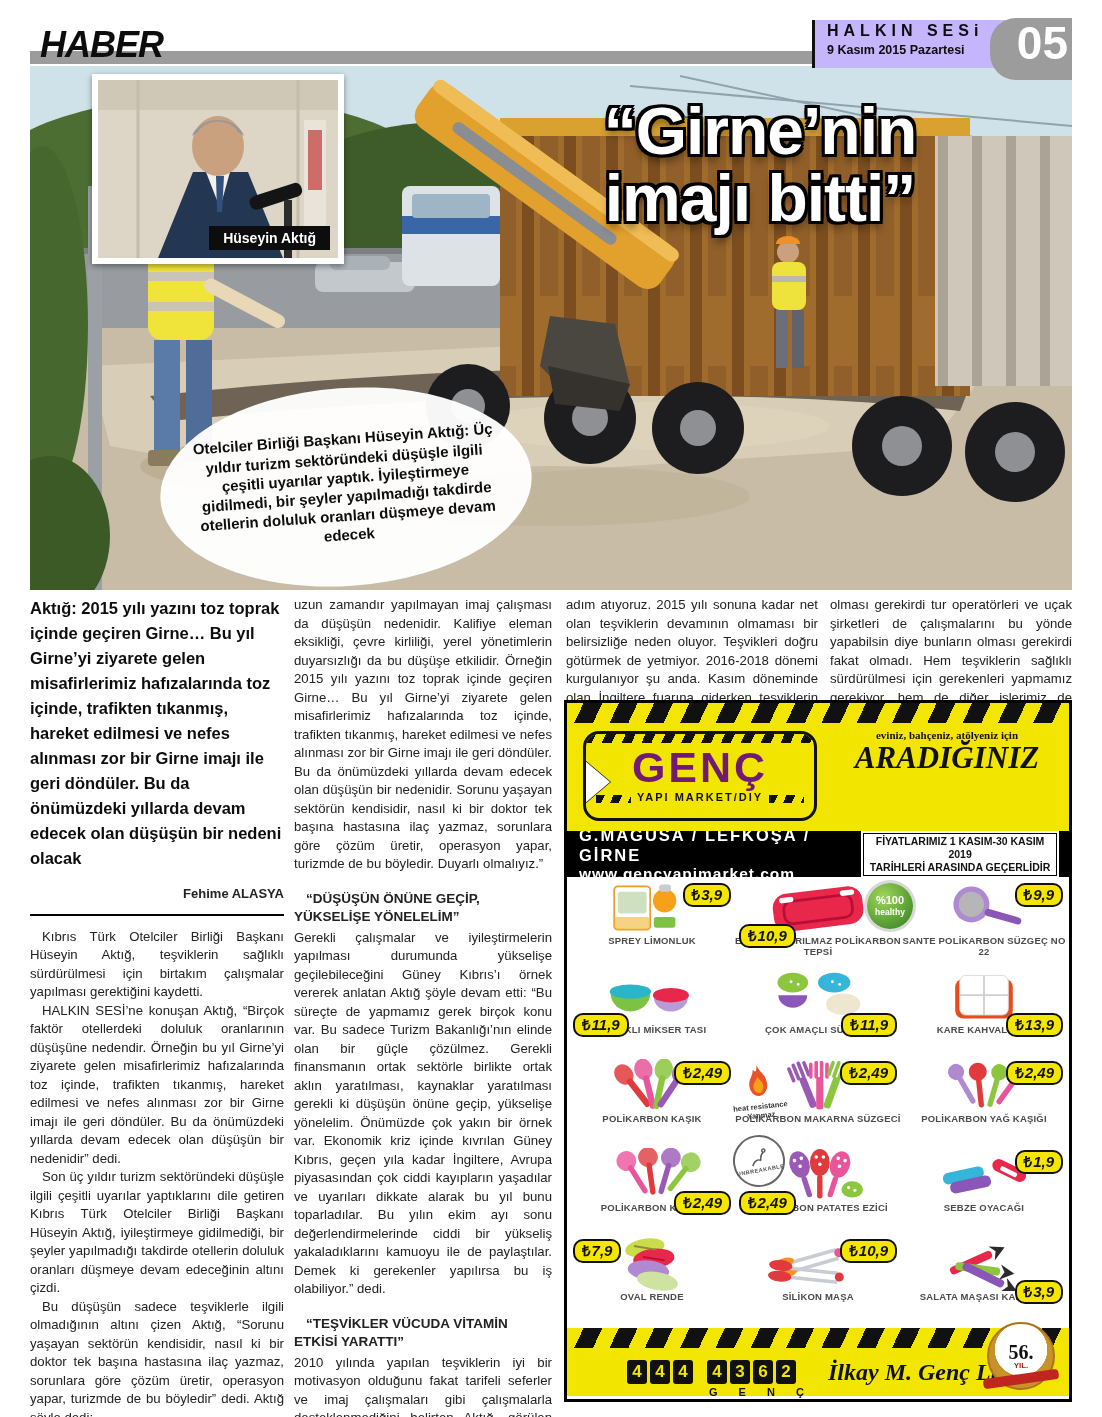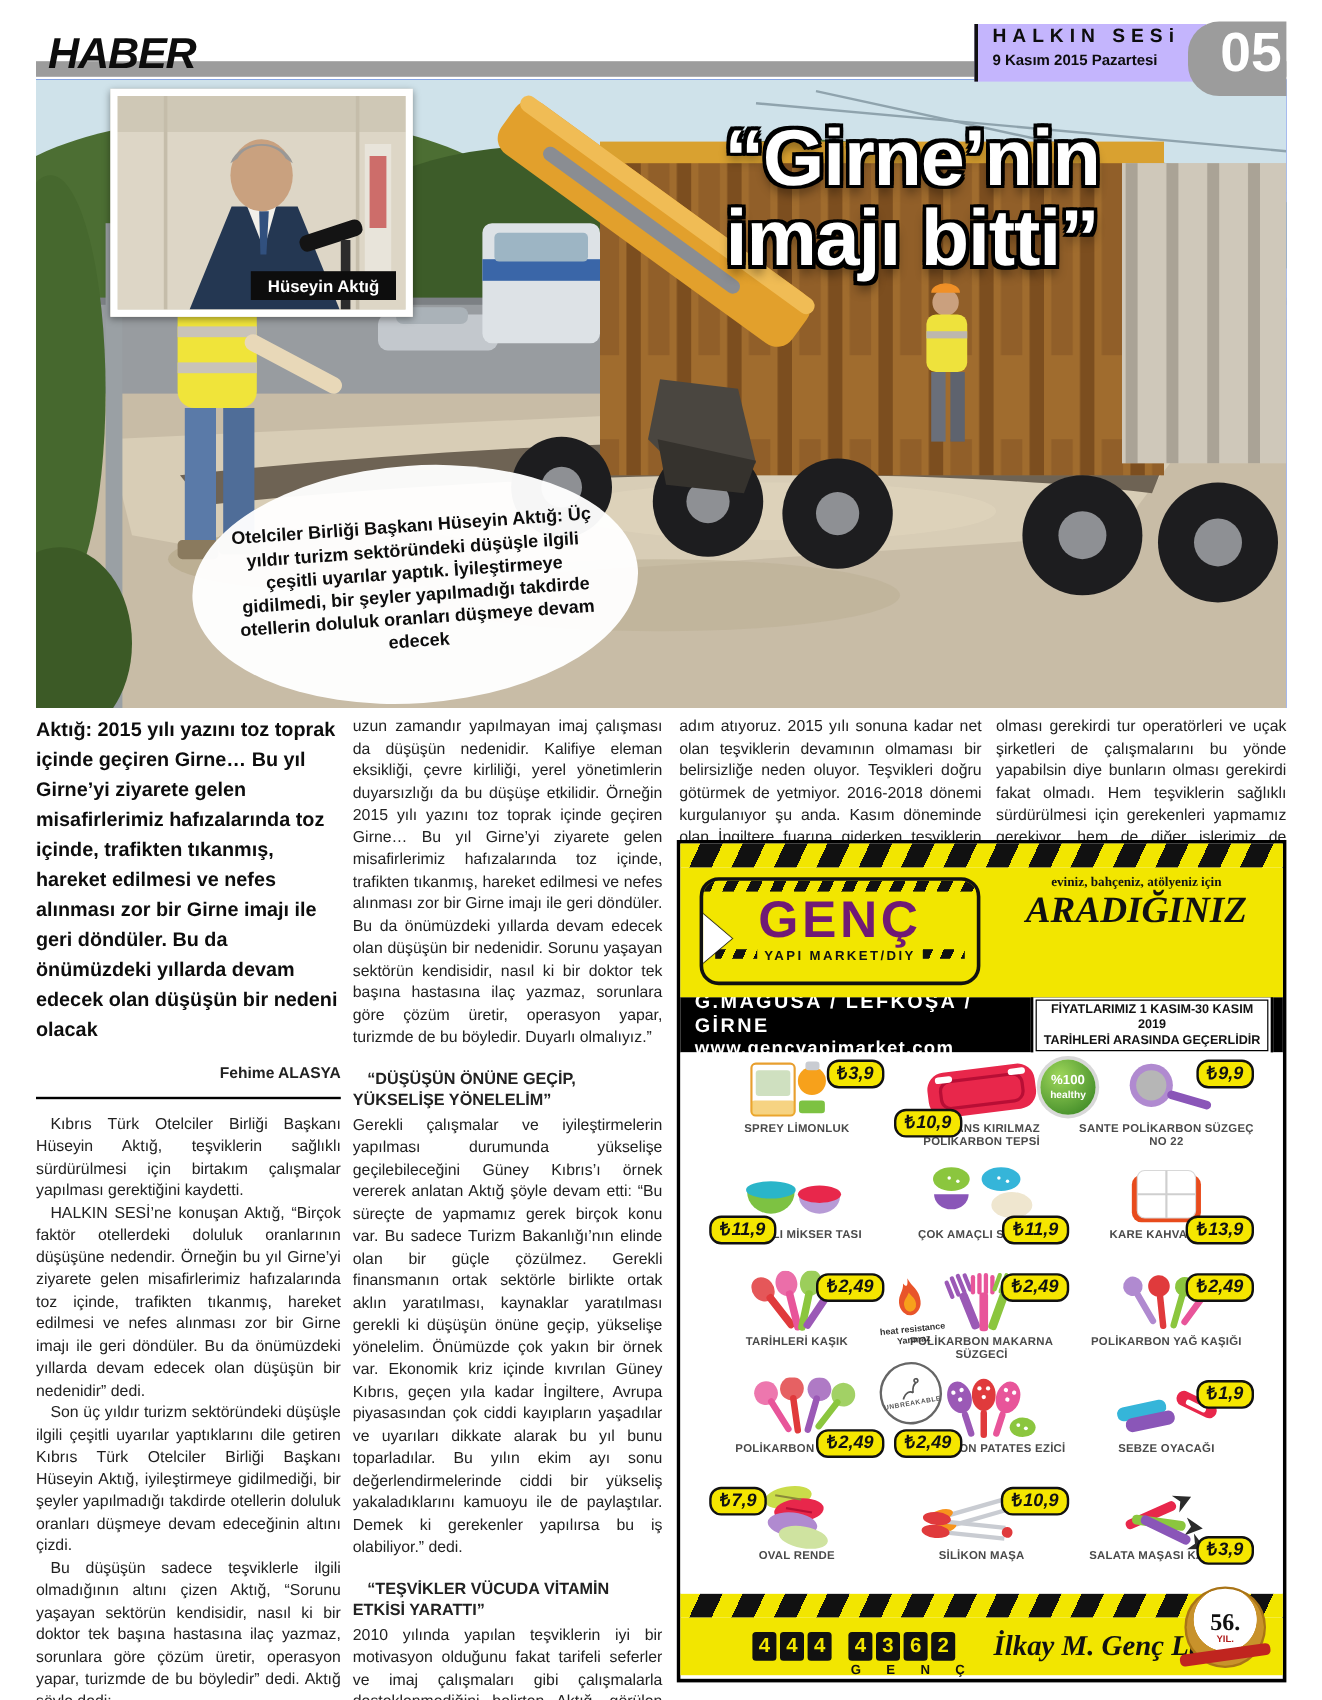--- a/index.html
+++ b/index.html
@@ -10,21 +10,21 @@
          letter-spacing:-1px;color:#0d0d0d;z-index:3;}
   .graybar{position:absolute;left:30px;top:51px;width:1042px;height:13px;background:#9c9c9c;z-index:1;}
   .masthead{position:absolute;left:812px;top:20px;width:178px;height:46px;background:#c4b5fd;
             border-left:3px solid #111;padding:2px 0 0 12px;z-index:2;}
   .masthead .paper{font-size:16px;font-weight:800;letter-spacing:5px;color:#0d0d0d;}
   .masthead .date{font-size:12.5px;font-weight:700;margin-top:3px;color:#0d0d0d;}
   .pageno{position:absolute;left:990px;top:18px;width:82px;height:62px;background:#9c9c9c;
           border-radius:26px 0 0 26px;color:#fff;font-size:46px;font-weight:800;
           text-align:right;line-height:50px;padding-right:4px;box-sizing:border-box;z-index:2;}
   
-  .photo{position:absolute;left:30px;top:66px;width:1042px;height:524px;overflow:hidden;background:#1d4ed8;}
+  .photo{position:absolute;left:30px;top:66px;width:1042px;height:524px;overflow:hidden;background:#4c1d95;}
   .photo svg{position:absolute;left:0;top:0;}
   .inset{position:absolute;left:62px;top:8px;width:240px;height:178px;border:6px solid #fff;
          box-shadow:0 2px 6px rgba(0,0,0,.4);background:#d8d2c2;}
   .inset svg{width:100%;height:100%;display:block;}
   .inset-cap{position:absolute;right:8px;bottom:8px;background:#0d0d0d;color:#fff;
              font-size:14px;font-weight:700;padding:4px 14px;}
   .headline{position:absolute;left:440px;top:32px;width:580px;text-align:center;
             font-weight:900;font-size:66px;line-height:1.02;letter-spacing:-1px;color:#fff;
             text-shadow:3px 0 0 #000,-3px 0 0 #000,0 3px 0 #000,0 -3px 0 #000,
                         3px 3px 0 #000,-3px 3px 0 #000,3px -3px 0 #000,-3px -3px 0 #000,0 7px 9px rgba(0,0,0,.45);}
@@ -46,38 +46,38 @@
   .subhead{font-weight:800;font-size:13.5px;margin:16px 0 2px;white-space:pre-line;text-align:left;text-indent:12px;}
   
   .ad{position:absolute;left:564px;top:700px;width:508px;height:702px;border:3px solid #000;
       box-sizing:border-box;background:#fff;}
   .stripe{height:20px;background:repeating-linear-gradient(115deg,#f2e600 0 15px,#111 15px 32px);}
   .adhead{position:relative;height:108px;background:#f2e600;}
   .logo{position:absolute;left:16px;top:8px;width:234px;height:90px;background:#f2e600;
         border:3px solid #111;border-radius:16px;box-sizing:border-box;overflow:hidden;}
   .logo .ministripe{height:9px;background:repeating-linear-gradient(115deg,#111 0 9px,#f2e600 9px 18px);}
   .logo .big{font-size:43px;font-weight:900;letter-spacing:3px;text-align:center;line-height:48px;color:#701a75;}
-  .logo .sub{display:flex;align-items:flex-start;gap:6px;padding:0 10px;}
+  .logo .sub{display:flex;align-items:flex-end;gap:6px;padding:0 10px;}
   .logo .sub .ms{flex:1;height:8px;background:repeating-linear-gradient(115deg,#111 0 8px,#f2e600 8px 16px);}
   .logo .sub .t{font-size:11px;font-weight:700;letter-spacing:2px;color:#111;}
   .logo .arrow{position:absolute;left:-2px;top:26px;width:0;height:0;border-top:22px solid transparent;
         border-bottom:22px solid transparent;border-left:26px solid #fff;filter:drop-shadow(1px 0 0 #111);}
   .adright{position:absolute;left:262px;top:6px;width:236px;text-align:center;color:#111;
            font-family:"Liberation Serif",serif;}
   .adright .tg{font-size:11px;font-weight:700;}
   .adright .l1{font-size:31px;font-weight:800;font-style:italic;line-height:34px;}
   .adright .l2{font-size:42px;font-weight:800;font-style:italic;line-height:40px;}
   .adband{height:46px;background:#000;display:flex;align-items:center;justify-content:space-between;
           padding:0 8px 0 12px;}
   .adband .loc{color:#fff;font-size:16.5px;font-weight:600;letter-spacing:2px;line-height:20px;}
   .adband .web{color:#fff;font-size:15.5px;font-weight:800;letter-spacing:1px;}
   .validity{background:#fff;border:2px solid #000;box-shadow:inset 0 0 0 2px #fff,inset 0 0 0 3px #000;
             padding:4px 8px;text-align:center;font-size:10.5px;font-weight:800;line-height:13px;color:#111;}
   .prod-area{position:relative;height:451px;background:#fff;display:grid;
-             grid-template-columns:1fr 1fr 1fr;grid-auto-rows:89px;padding:4px 20px;box-sizing:border-box;column-gap:0;}
+             grid-template-columns:1fr 1fr 1fr;grid-auto-rows:89px;padding:4px 2px;box-sizing:border-box;column-gap:0;}
   .cell{position:relative;text-align:center;}
   .cell svg{display:block;margin:0 auto;}
   .tag{position:absolute;top:2px;right:4px;background:#f5e600;border:2px solid #111;border-radius:10px;
        padding:0 7px;font-size:15px;font-weight:800;font-style:italic;line-height:20px;color:#111;white-space:nowrap;}
   .tag .cur{font-style:normal;font-weight:800;margin-right:1px;}
   .tag-l{right:auto;left:4px;}
   .tag-b{top:auto;bottom:22px;}
   .pname{font-size:9.5px;font-weight:700;color:#4a4a4a;line-height:11px;letter-spacing:.2px;}
   .badge-healthy{position:absolute;left:300px;top:6px;width:46px;height:46px;border-radius:50%;
         background:radial-gradient(circle at 35% 30%,#9ed65a,#2f7d1f);color:#fff;text-align:center;
@@ -368,21 +368,21 @@
           <g transform="rotate(12 70 30)">
               <rect x="66" y="18" width="7" height="38" rx="3" fill="#8bc63e"></rect>
               <ellipse cx="69" cy="11" rx="10" ry="12" fill="#8bc63e" opacity=".85"></ellipse>
             </g>
           <g transform="rotate(34 84 30)">
               <rect x="80" y="20" width="7" height="38" rx="3" fill="#9b59b6"></rect>
               <ellipse cx="83" cy="13" rx="10" ry="12" fill="#9b59b6" opacity=".85"></ellipse>
             </g>
         </svg>
         <span class="tag"><i class="cur">₺</i><b>2,49</b></span>
-        <div class="pname">TARİHLERİ KAŞIK</div>
+        <div class="pname">POLİKARBON KAŞIK</div>
       </div>
       <div class="cell">
         <svg width="120" height="54" viewBox="0 0 120 60">
           <g fill="#9b59b6" transform="rotate(-22 45 30)">
               <rect x="42" y="20" width="8" height="36" rx="3"></rect>
               <rect x="34" y="4" width="4" height="18" rx="2"></rect>
               <rect x="40" y="2" width="4" height="20" rx="2"></rect>
               <rect x="46" y="2" width="4" height="20" rx="2"></rect>
               <rect x="52" y="4" width="4" height="18" rx="2"></rect>
             </g>

